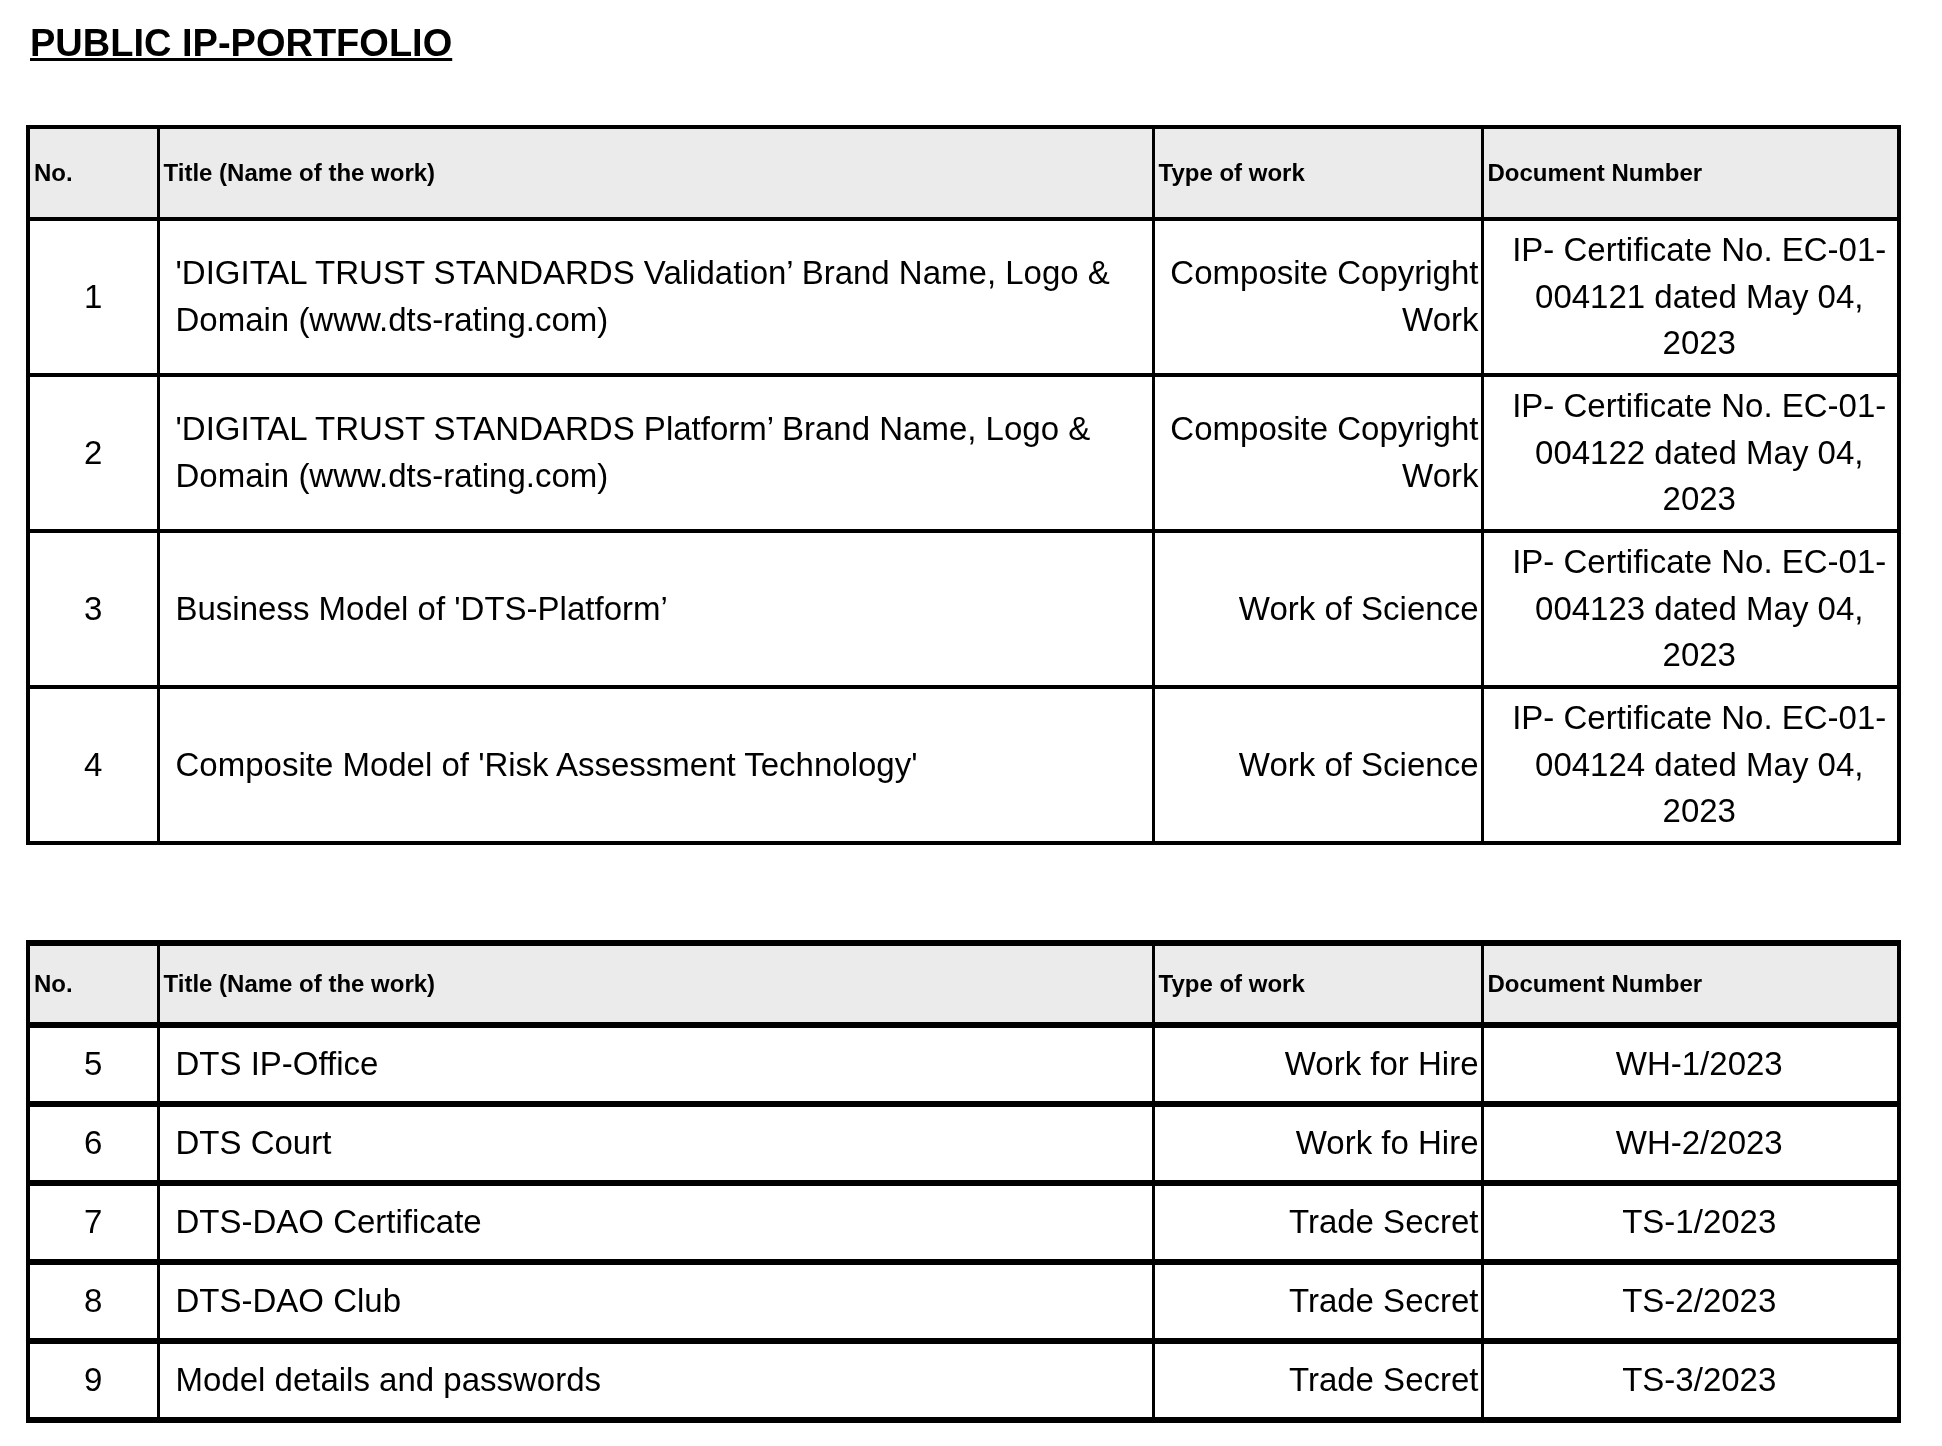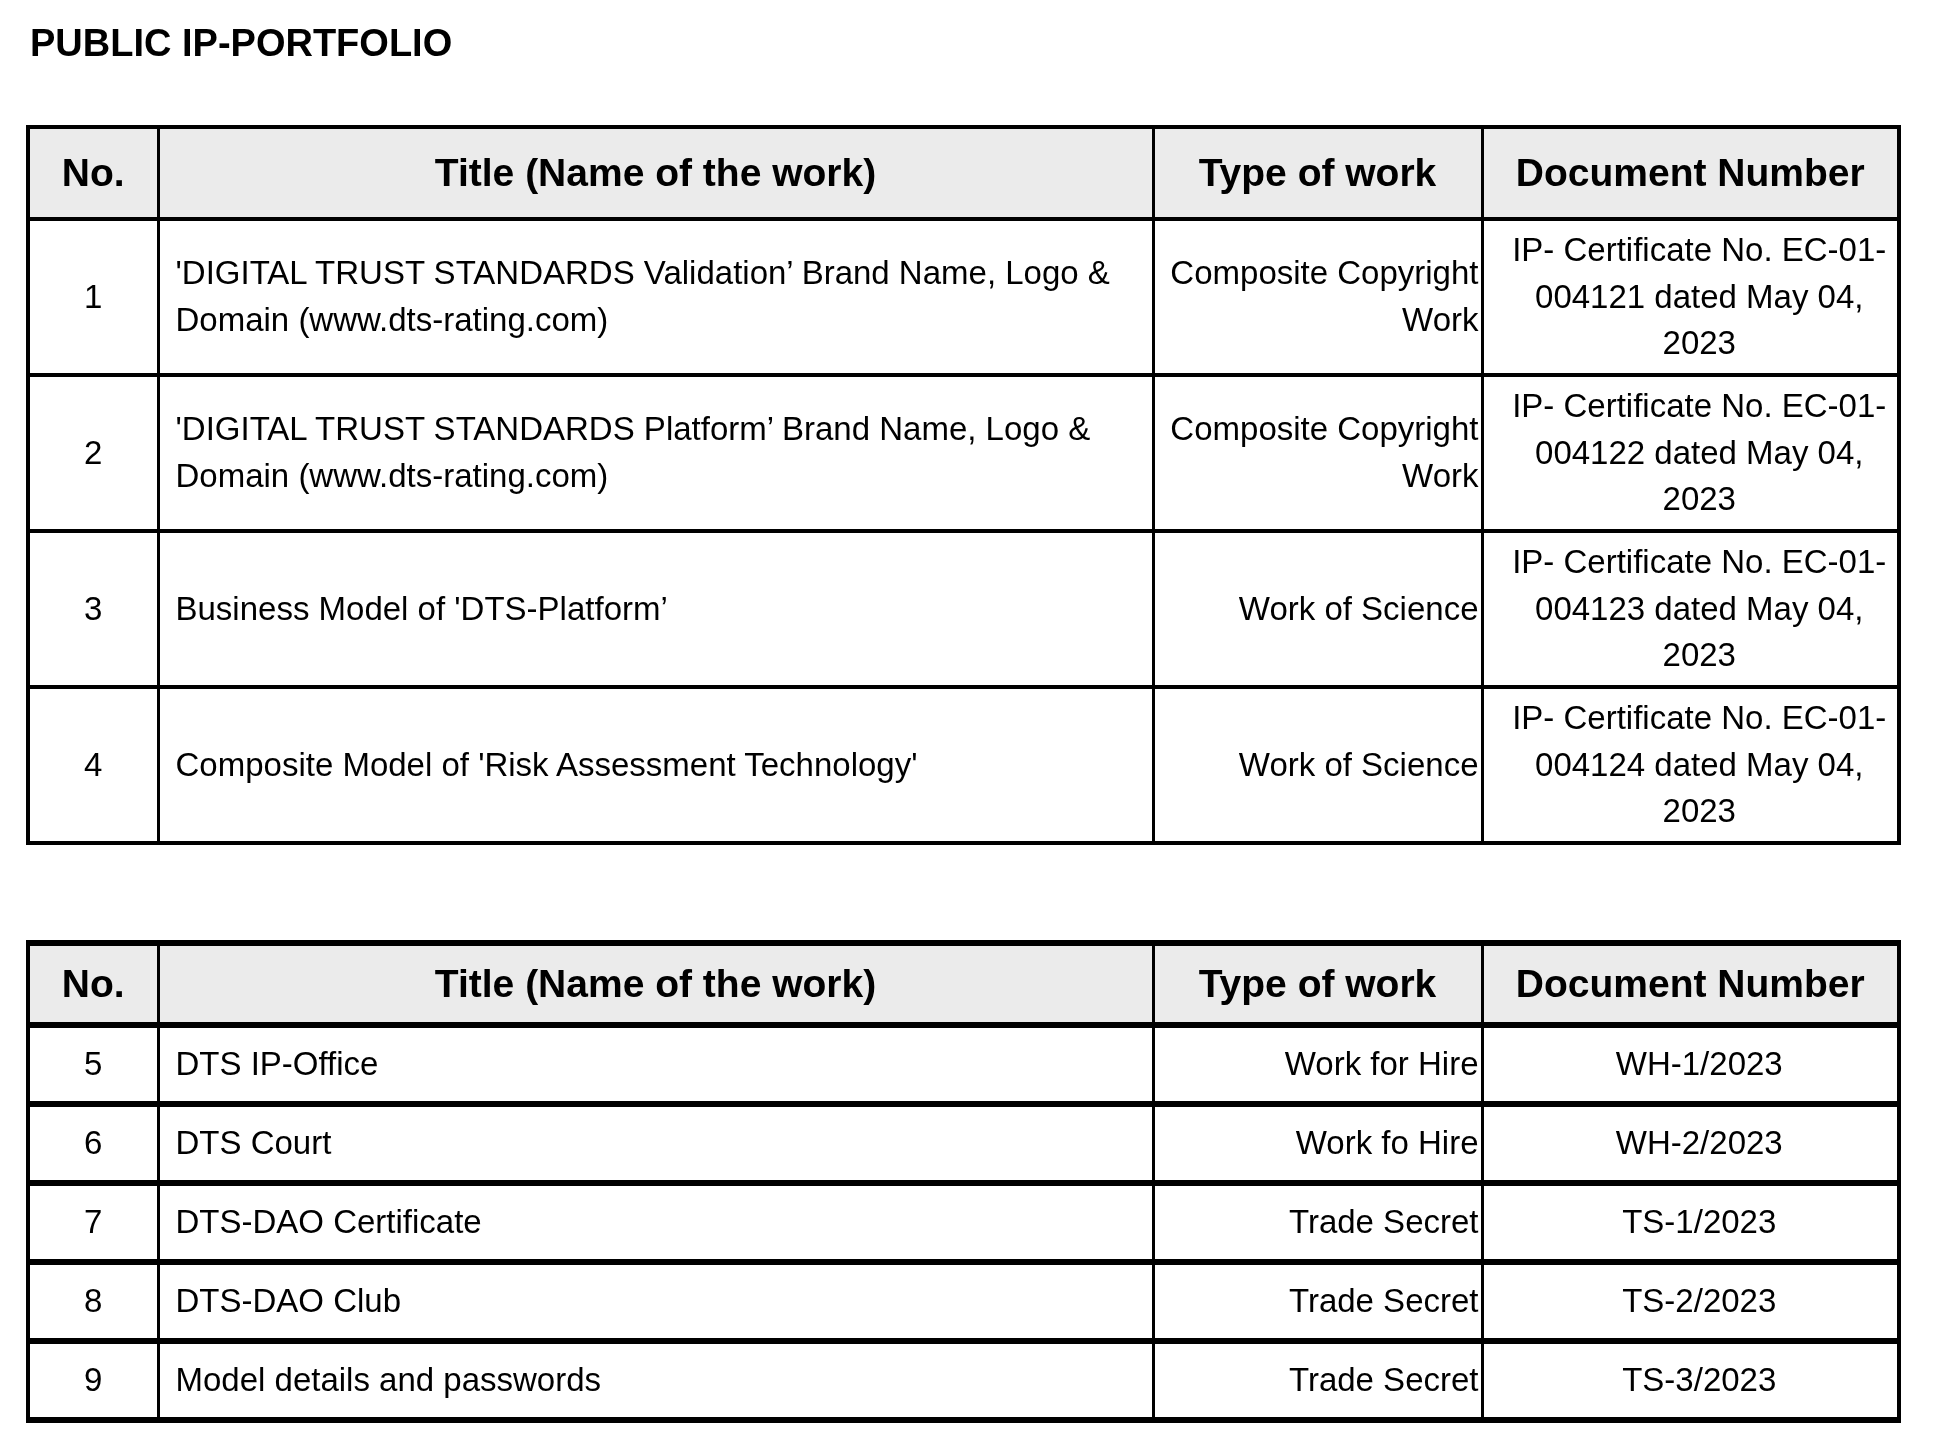--- a/index.html
+++ b/index.html
@@ -18,21 +18,21 @@
   }
   .section-heading {
     position: absolute;
     left: 30px;
     margin: 0;
     font-size: 38px;
     font-weight: bold;
     letter-spacing: 0px;
     white-space: nowrap;
   }
-  #heading-public { top: 22px; }
+  #heading-public { top: 22px; text-decoration: underline; }
   #heading-incorporated { top: 890px; }
 
   table.ip-table {
     position: absolute;
     left: 26px;
     width: 1871px;
     border-collapse: collapse;
     table-layout: fixed;
     border: 4px solid #000000;
   }
@@ -55,23 +55,23 @@
     border-top: 4px solid #000000;
     border-bottom: 4px solid #000000;
   }
   #table-incorporated th, #table-incorporated td {
     border-top: 6px solid #000000;
     border-bottom: 6px solid #000000;
   }
 
   .ip-table th {
     background: #ebebeb;
-    font-size: 39px;
+    font-size: 24px;
     font-weight: bold;
-    text-align: center;
+    text-align: left;
     padding: 2px 4px;
     line-height: 1.3;
   }
   .ip-table td {
     font-size: 33px;
     line-height: 1.42;
     padding: 2px 4px;
   }
 
   #table-public thead tr { height: 92px; }

